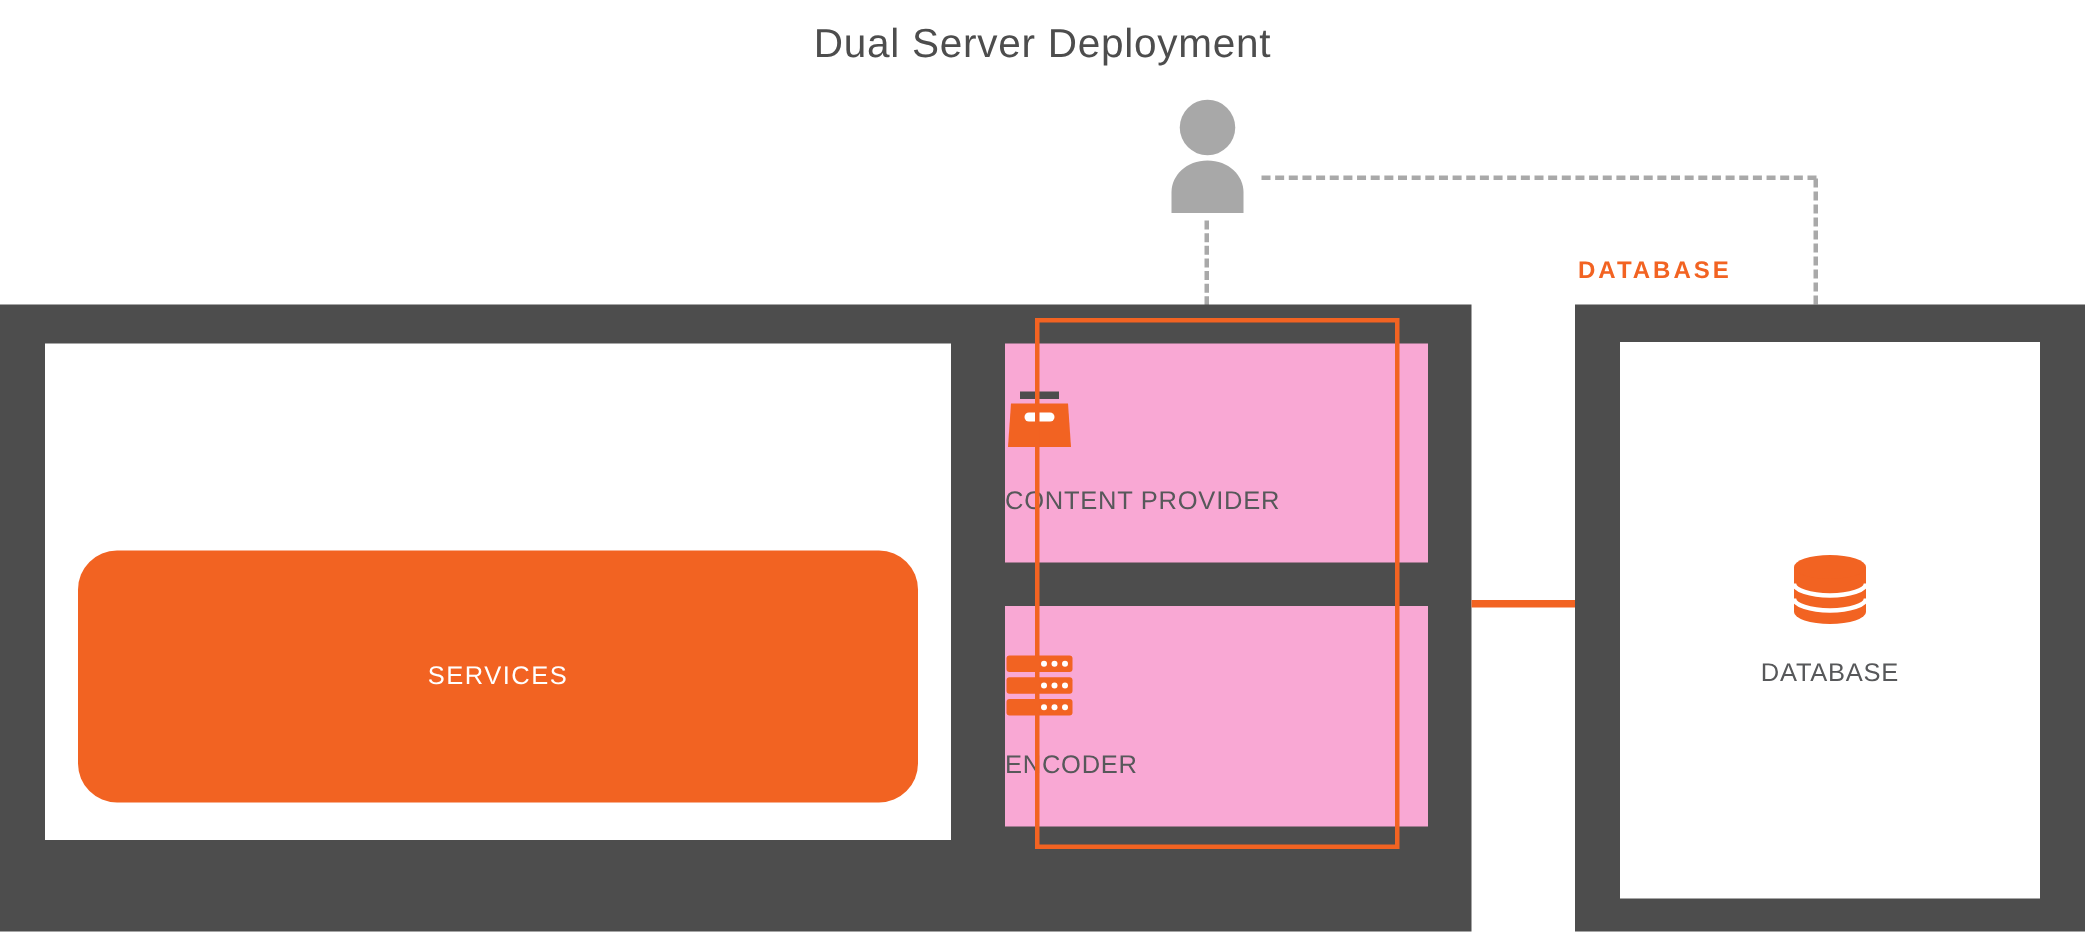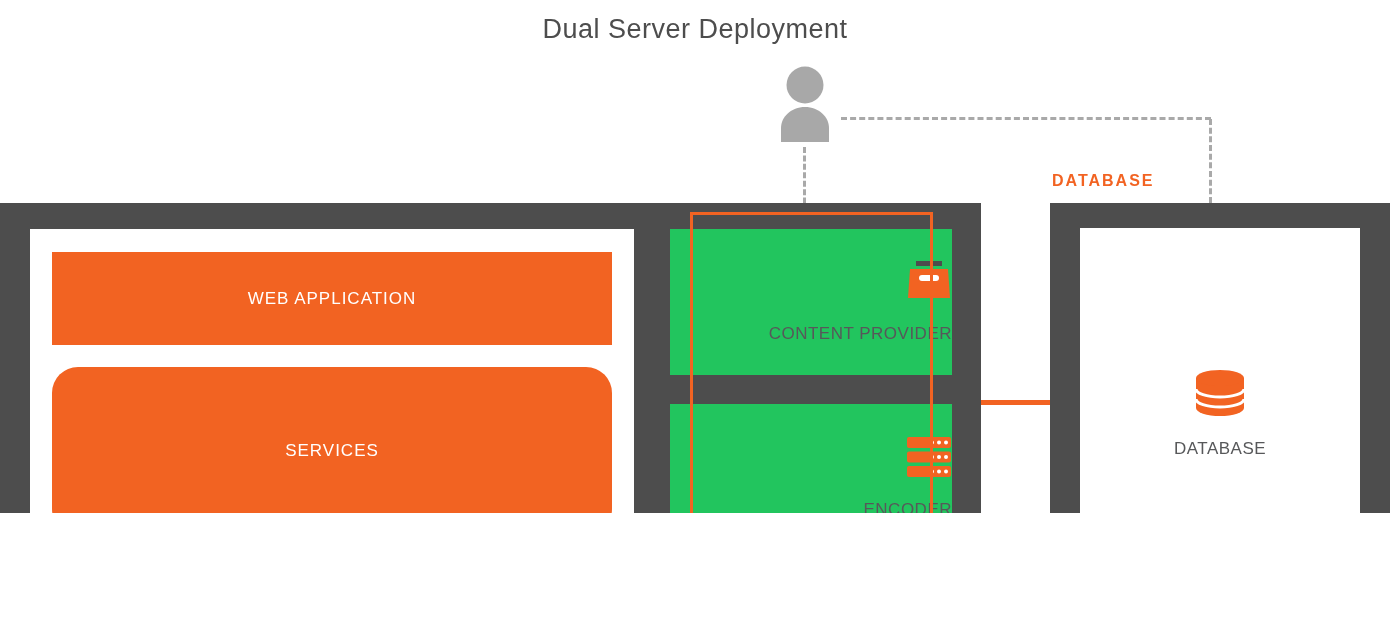--- a/index.html
+++ b/index.html
@@ -2,21 +2,21 @@
 <html><head>
 <meta charset="utf-8">
 <style>
   * { margin: 0; padding: 0; box-sizing: border-box; }
   html, body { background: #ffffff; }
   body { font-family: "Liberation Sans", sans-serif; }
 
   .canvas {
     position: relative;
     width: 1390px;
-    height: 513px;
+    height: 625px;
     background: #ffffff;
     overflow: hidden;
   }
 
   .title {
     position: absolute;
     top: 14px;
     left: 0;
     width: 100%;
     text-align: center;
@@ -70,28 +70,28 @@
     font-size: 17px;
     letter-spacing: 1px;
   }
   .block-webapp { top: 252px; height: 93px; }
   .block-services { top: 367px; height: 168px; border-radius: 26px; }
 
   .node-box {
     position: absolute;
     left: 670px;
     width: 282px;
-    background: #22c55e;
+    background: #f9a8d4;
     display: flex;
     flex-direction: column;
-    align-items: flex-end;
+    align-items: flex-start;
     justify-content: center;
   }
   .cp-box { top: 229px; height: 146px; }
-  .enc-box { top: 404px; height: 147px; padding-left: 48px; }
+  .enc-box { top: 404px; height: 147px; }
   .node-icon { margin-bottom: 22px; line-height: 0; }
   .node-label {
     color: #57585a;
     font-size: 17px;
     letter-spacing: 0.5px;
   }
 
   .onprem-border {
     position: absolute;
     left: 690px; top: 212px;
@@ -135,23 +135,20 @@
   </div>
 
   <div class="dash-v line-user-down"></div>
   <div class="dash-h line-user-right"></div>
   <div class="dash-v line-db-down"></div>
 
   <div class="db-header-label">DATABASE</div>
 
   <div class="server-dark left-server"></div>
   <div class="white-panel left-white"></div>
-  <div class="orange-block block-webapp">
-    <span>WEB APPLICATION</span>
-  </div>
   <div class="orange-block block-services">
     <span>SERVICES</span>
   </div>
 
   <div class="node-box cp-box">
     <div class="node-icon">
       <svg width="46" height="42" viewBox="0 0 46 42">
         <rect x="10" y="1" width="26" height="5" fill="#4D4D4D"></rect>
         <path d="M4 9 L42 9 L44 38 L2 38 Z" fill="#F26322"></path>
         <rect x="13" y="15" width="20" height="6" rx="3" fill="#ffffff"></rect>

